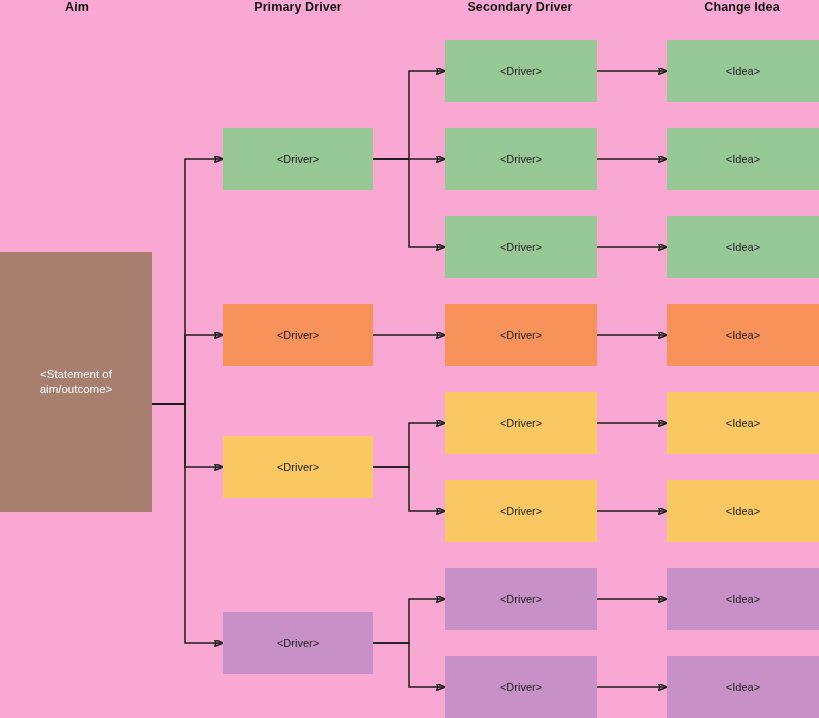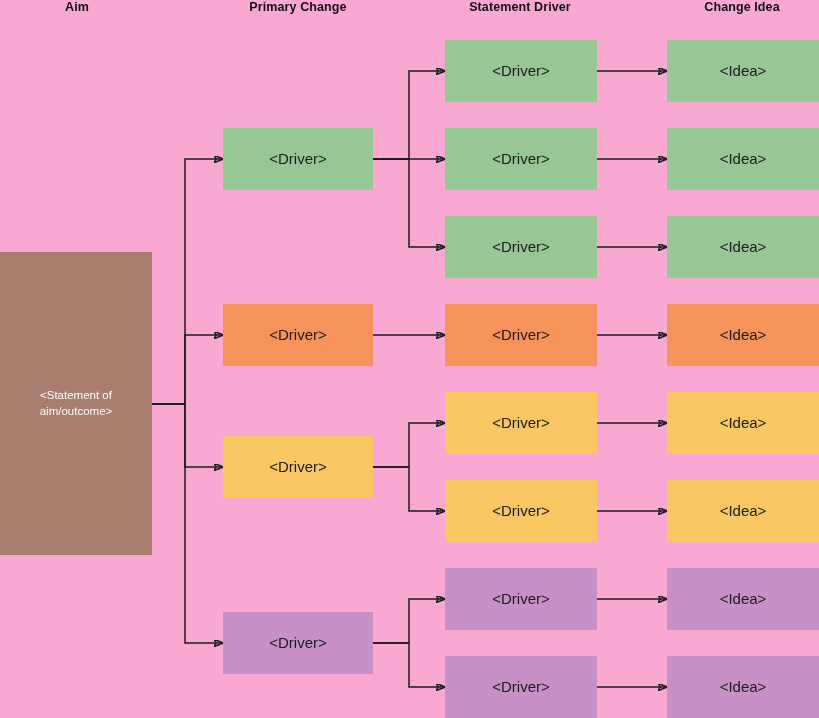--- a/index.html
+++ b/index.html
@@ -29,21 +29,21 @@
     letter-spacing: 0.1px;
     white-space: nowrap;
   }
   .node {
     position: absolute;
     box-sizing: border-box;
     display: flex;
     align-items: center;
     justify-content: flex-end;
     text-align: center;
-    font-size: 15px;
+    font-size: 11px;
     color: #1a1a1a;
     line-height: 1.32;
     padding: 2px 6px;
     overflow: hidden;
   }
   .node.aim {
     color: #ffffff;
     font-size: 11.5px;
     font-weight: normal;
     justify-content: center;
@@ -67,22 +67,22 @@
     stroke-width: 1.5;
   }
 </style>
 </head>
 <body>
 
 <div id="canvas">
 
   <div id="headers">
       <div class="col-header" style="left: -23px; width: 200px;">Aim</div>
-      <div class="col-header" style="left: 198px; width: 200px;">Primary Change</div>
-      <div class="col-header" style="left: 420px; width: 200px;">Statement Driver</div>
+      <div class="col-header" style="left: 198px; width: 200px;">Primary Driver</div>
+      <div class="col-header" style="left: 420px; width: 200px;">Secondary Driver</div>
       <div class="col-header" style="left: 642px; width: 200px;">Change Idea</div>
     </div>
 
   <svg class="links" viewBox="0 0 819 718" xmlns="http://www.w3.org/2000/svg">
     <defs>
       <marker id="arrowhead" markerWidth="9" markerHeight="7" refX="8.6" refY="3.5" orient="auto" markerUnits="userSpaceOnUse">
         <path d="M0,0 L9,3.5 L0,7 L1.6,3.5 Z" fill="#1c1c1c" stroke="none"></path>
       </marker>
     </defs>
     <g id="link-paths">
@@ -103,21 +103,21 @@
         <path d="M597,247 L667,247" marker-end="url(#arrowhead)" stroke="#1c1c1c"></path>
         <path d="M597,335 L667,335" marker-end="url(#arrowhead)" stroke="#1c1c1c"></path>
         <path d="M597,423 L667,423" marker-end="url(#arrowhead)" stroke="#1c1c1c"></path>
         <path d="M597,511 L667,511" marker-end="url(#arrowhead)" stroke="#1c1c1c"></path>
         <path d="M597,599 L667,599" marker-end="url(#arrowhead)" stroke="#1c1c1c"></path>
         <path d="M597,687 L667,687" marker-end="url(#arrowhead)" stroke="#1c1c1c"></path>
       </g>
   </svg>
 
   <div id="nodes">
-      <div class="node aim" style="left: 0px; top: 252px; width: 152px; height: 303px; background: rgb(168, 126, 110); color: rgb(255, 255, 255);">
+      <div class="node aim" style="left: 0px; top: 252px; width: 152px; height: 260px; background: rgb(168, 126, 110); color: rgb(255, 255, 255);">
         <span class="node-label">&lt;Statement of aim/outcome&gt;</span>
       </div>
       <div class="node" style="left: 223px; top: 128px; width: 150px; height: 62px; background: rgb(150, 199, 149);">
         <span class="node-label">&lt;Driver&gt;</span>
       </div>
       <div class="node" style="left: 223px; top: 304px; width: 150px; height: 62px; background: rgb(247, 146, 90);">
         <span class="node-label">&lt;Driver&gt;</span>
       </div>
       <div class="node" style="left: 223px; top: 436px; width: 150px; height: 62px; background: rgb(249, 200, 99);">
         <span class="node-label">&lt;Driver&gt;</span>

